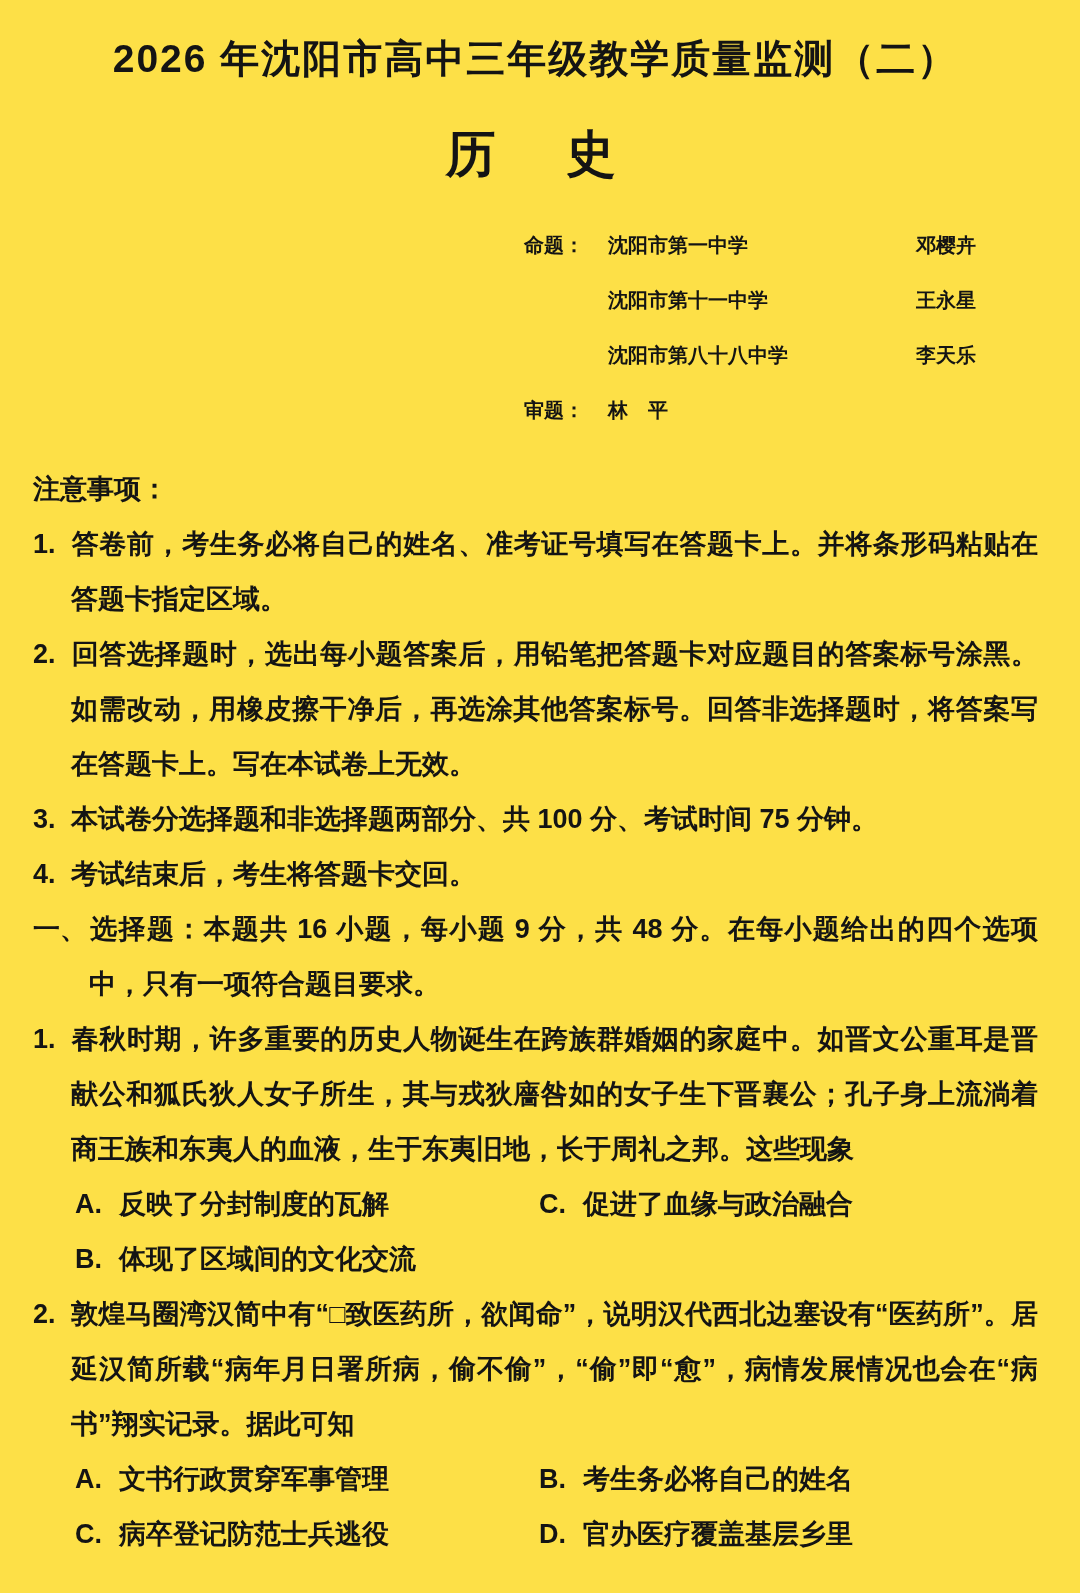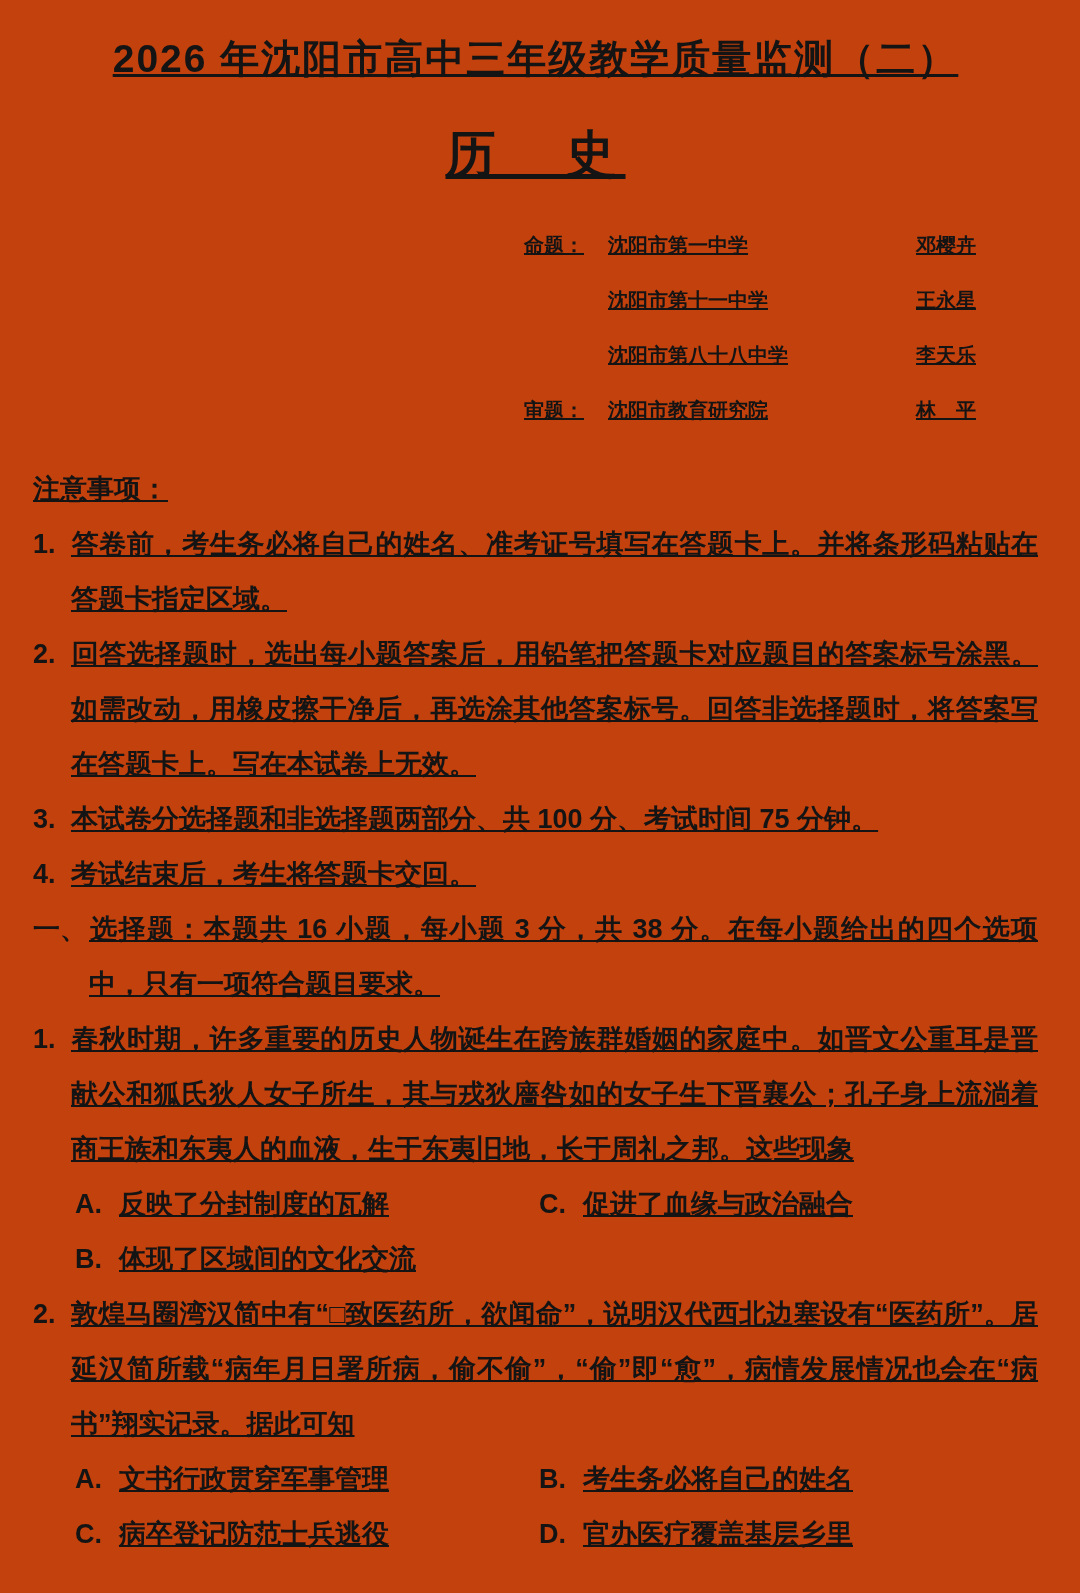--- a/index.html
+++ b/index.html
@@ -5,27 +5,26 @@
   html,body{margin:0;padding:0;}
   body{
     background:#e9e9e7;
     font-family:"Liberation Sans","DejaVu Sans",sans-serif;
   }
   .page{
     position:relative;
     width:1080px;
     height:1593px;
     margin:0 auto;
-    background:#c2410c;
+    background:#fde047;
     color:#141414;
     font-weight:bold;
     overflow:hidden;
     box-sizing:border-box;
     padding:30px 42px 0 33px;
-    text-decoration:underline;
   }
   .title{
     text-align:center;
     font-size:39px;
     letter-spacing:2px;
     line-height:1.2;
     margin-top:6px;
   }
   .subject{
     text-align:center;
@@ -96,21 +95,20 @@
       <span class="credit-org">沈阳市第十一中学</span>
       <span class="credit-name">王永星</span>
     </div>
     <div class="credit-row">
       <span class="credit-label"></span>
       <span class="credit-org">沈阳市第八十八中学</span>
       <span class="credit-name">李天乐</span>
     </div>
     <div class="credit-row">
       <span class="credit-label">审题：</span>
-      <span class="credit-org">沈阳市教育研究院</span>
       <span class="credit-name">林　平</span>
     </div>
   </div>
 
   <div class="body-text">
 
     <div class="notice-heading">注意事项：</div>
 
     <div class="hang">
       <span class="num">1.</span><span>答卷前，考生务必将自己的姓名、准考证号填写在答题卡上。并将条形码粘贴在答题卡指定区域。</span>
@@ -119,21 +117,21 @@
       <span class="num">2.</span><span>回答选择题时，选出每小题答案后，用铅笔把答题卡对应题目的答案标号涂黑。如需改动，用橡皮擦干净后，再选涂其他答案标号。回答非选择题时，将答案写在答题卡上。写在本试卷上无效。</span>
     </div>
     <div class="hang">
       <span class="num">3.</span><span>本试卷分选择题和非选择题两部分、共 100 分、考试时间 75 分钟。</span>
     </div>
     <div class="hang">
       <span class="num">4.</span><span>考试结束后，考生将答题卡交回。</span>
     </div>
 
     <div class="hang hang-wide">
-      <span class="num">一、</span><span>选择题：本题共 16 小题，每小题 3 分，共 38 分。在每小题给出的四个选项中，只有一项符合题目要求。</span>
+      <span class="num">一、</span><span>选择题：本题共 16 小题，每小题 9 分，共 48 分。在每小题给出的四个选项中，只有一项符合题目要求。</span>
     </div>
 
     <div class="hang">
       <span class="num">1.</span><span>春秋时期，许多重要的历史人物诞生在跨族群婚姻的家庭中。如晋文公重耳是晋献公和狐氏狄人女子所生，其与戎狄廧咎如的女子生下晋襄公；孔子身上流淌着商王族和东夷人的血液，生于东夷旧地，长于周礼之邦。这些现象</span>
     </div>
     <div class="opts">
       <div class="opt">
         <span class="okey">A.</span><span>反映了分封制度的瓦解</span>
       </div>
       <div class="opt">

